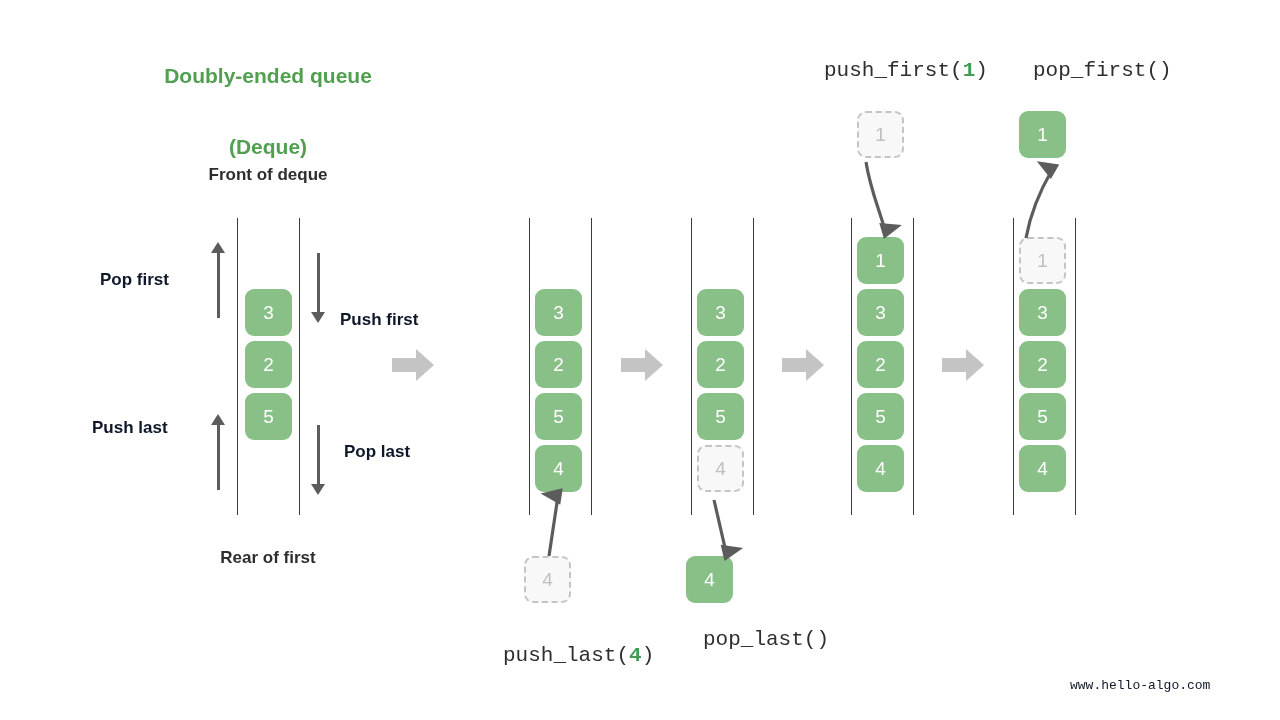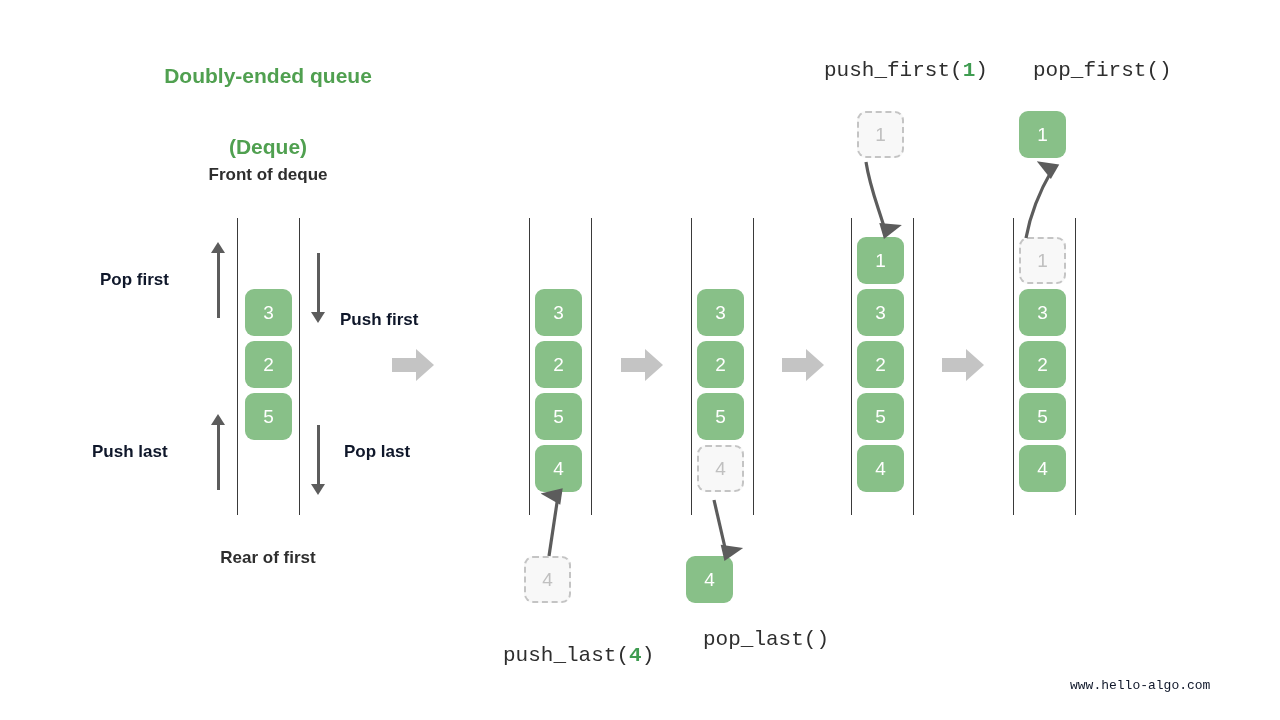--- a/index.html
+++ b/index.html
@@ -40,21 +40,21 @@
   #rear-label  { left: 142px; top: 548px; width: 252px; }
 
   .side-label {
     color: #0f172a;
     font-size: 17px;
     font-weight: bold;
     white-space: nowrap;
   }
   #pop-first-label  { left: 100px;  top: 270px; }
   #push-first-label { left: 340px;  top: 270px; margin-top: 40px; }
-  #push-last-label  { left: 92px;   top: 442px; text-align: right; }
+  #push-last-label  { left: 92px;   top: 418px; text-align: right; }
   #pop-last-label   { left: 344px;  top: 442px; }
 
   
   .rail {
     position: absolute;
     width: 1px;
     background: #3a3a3a;
   }
 
   

